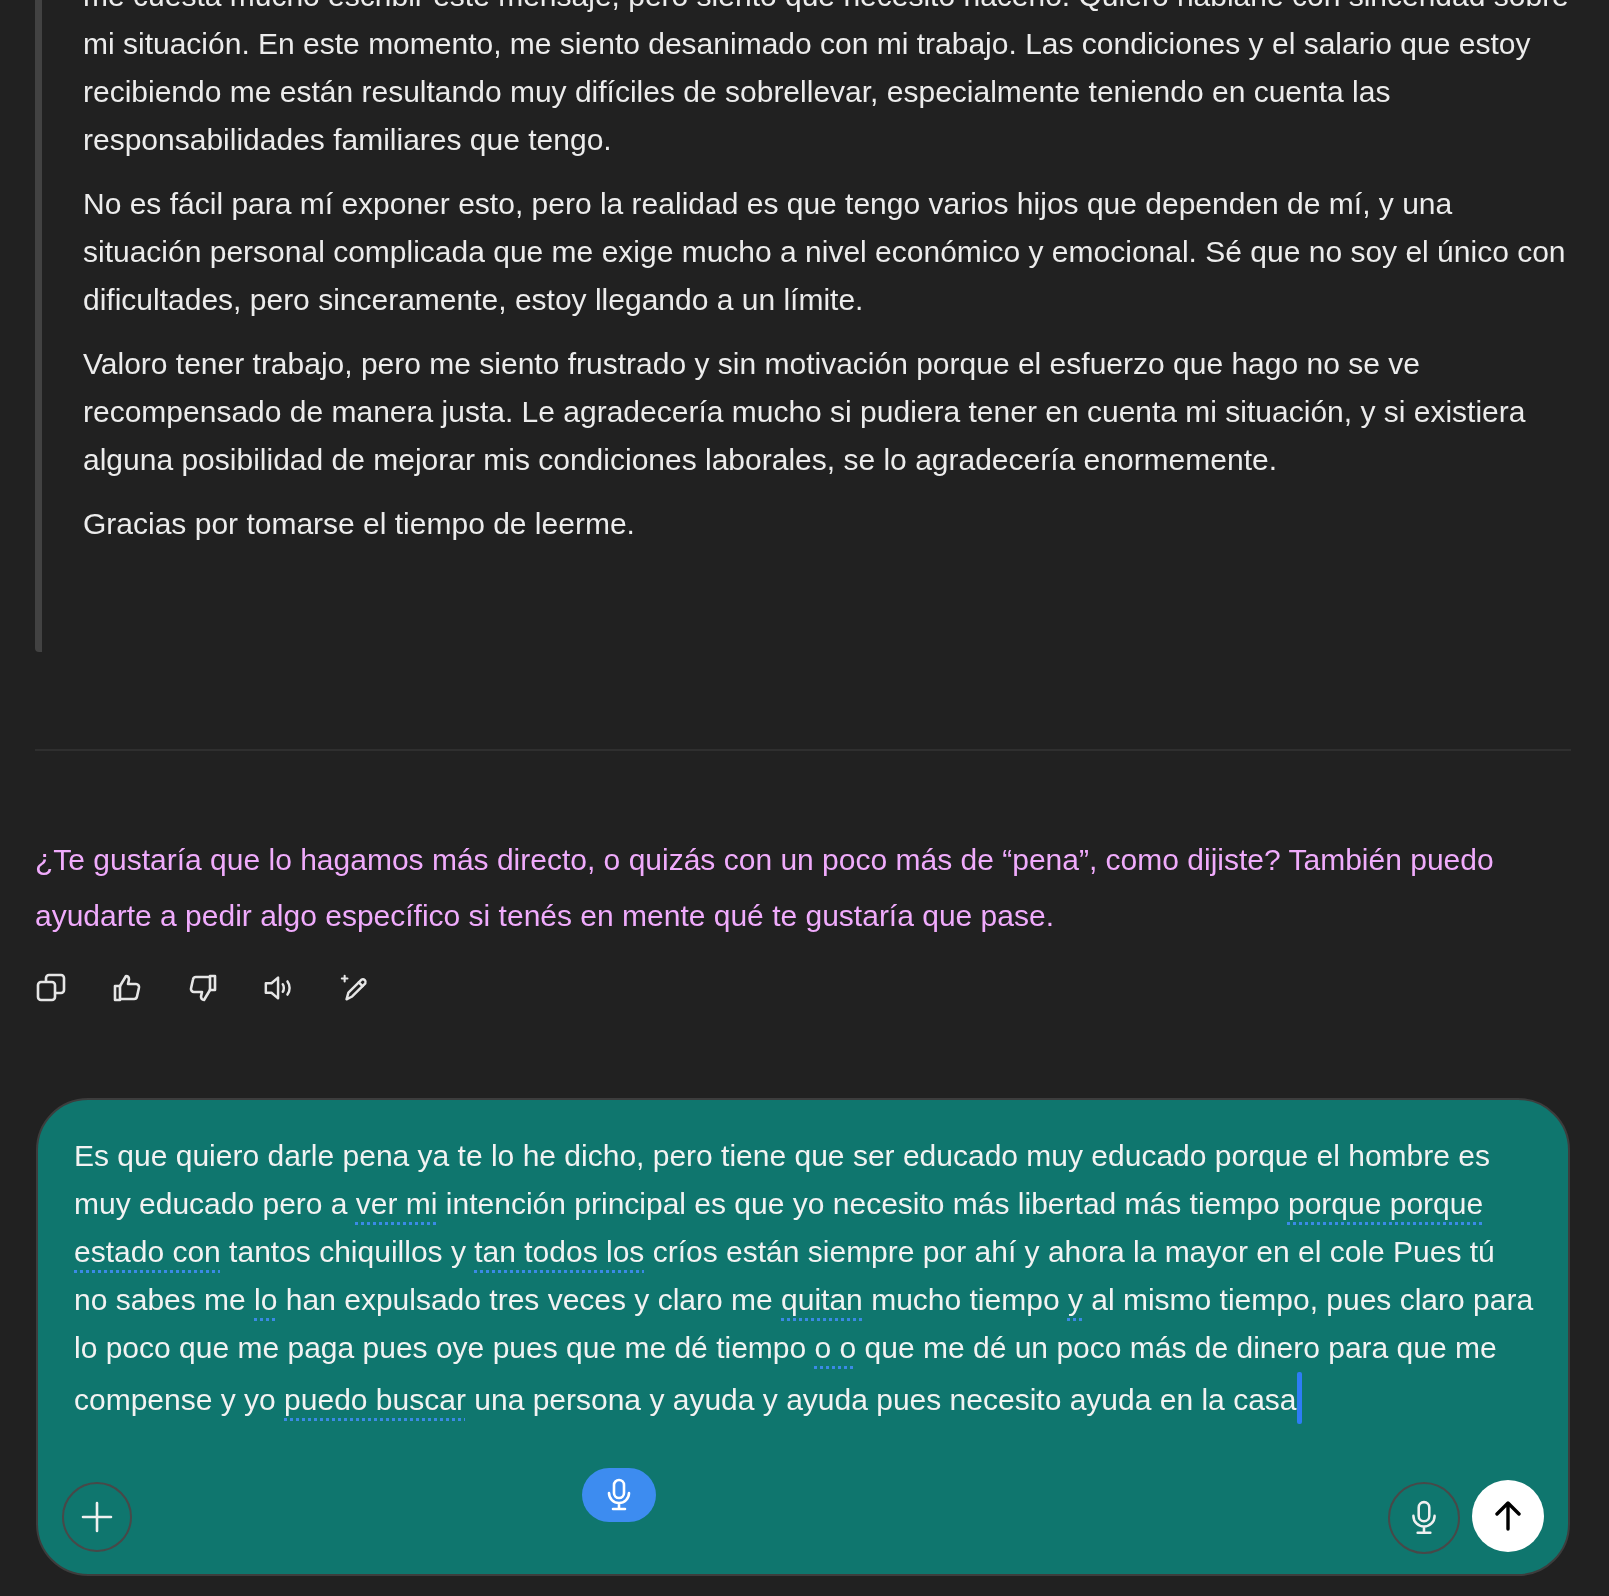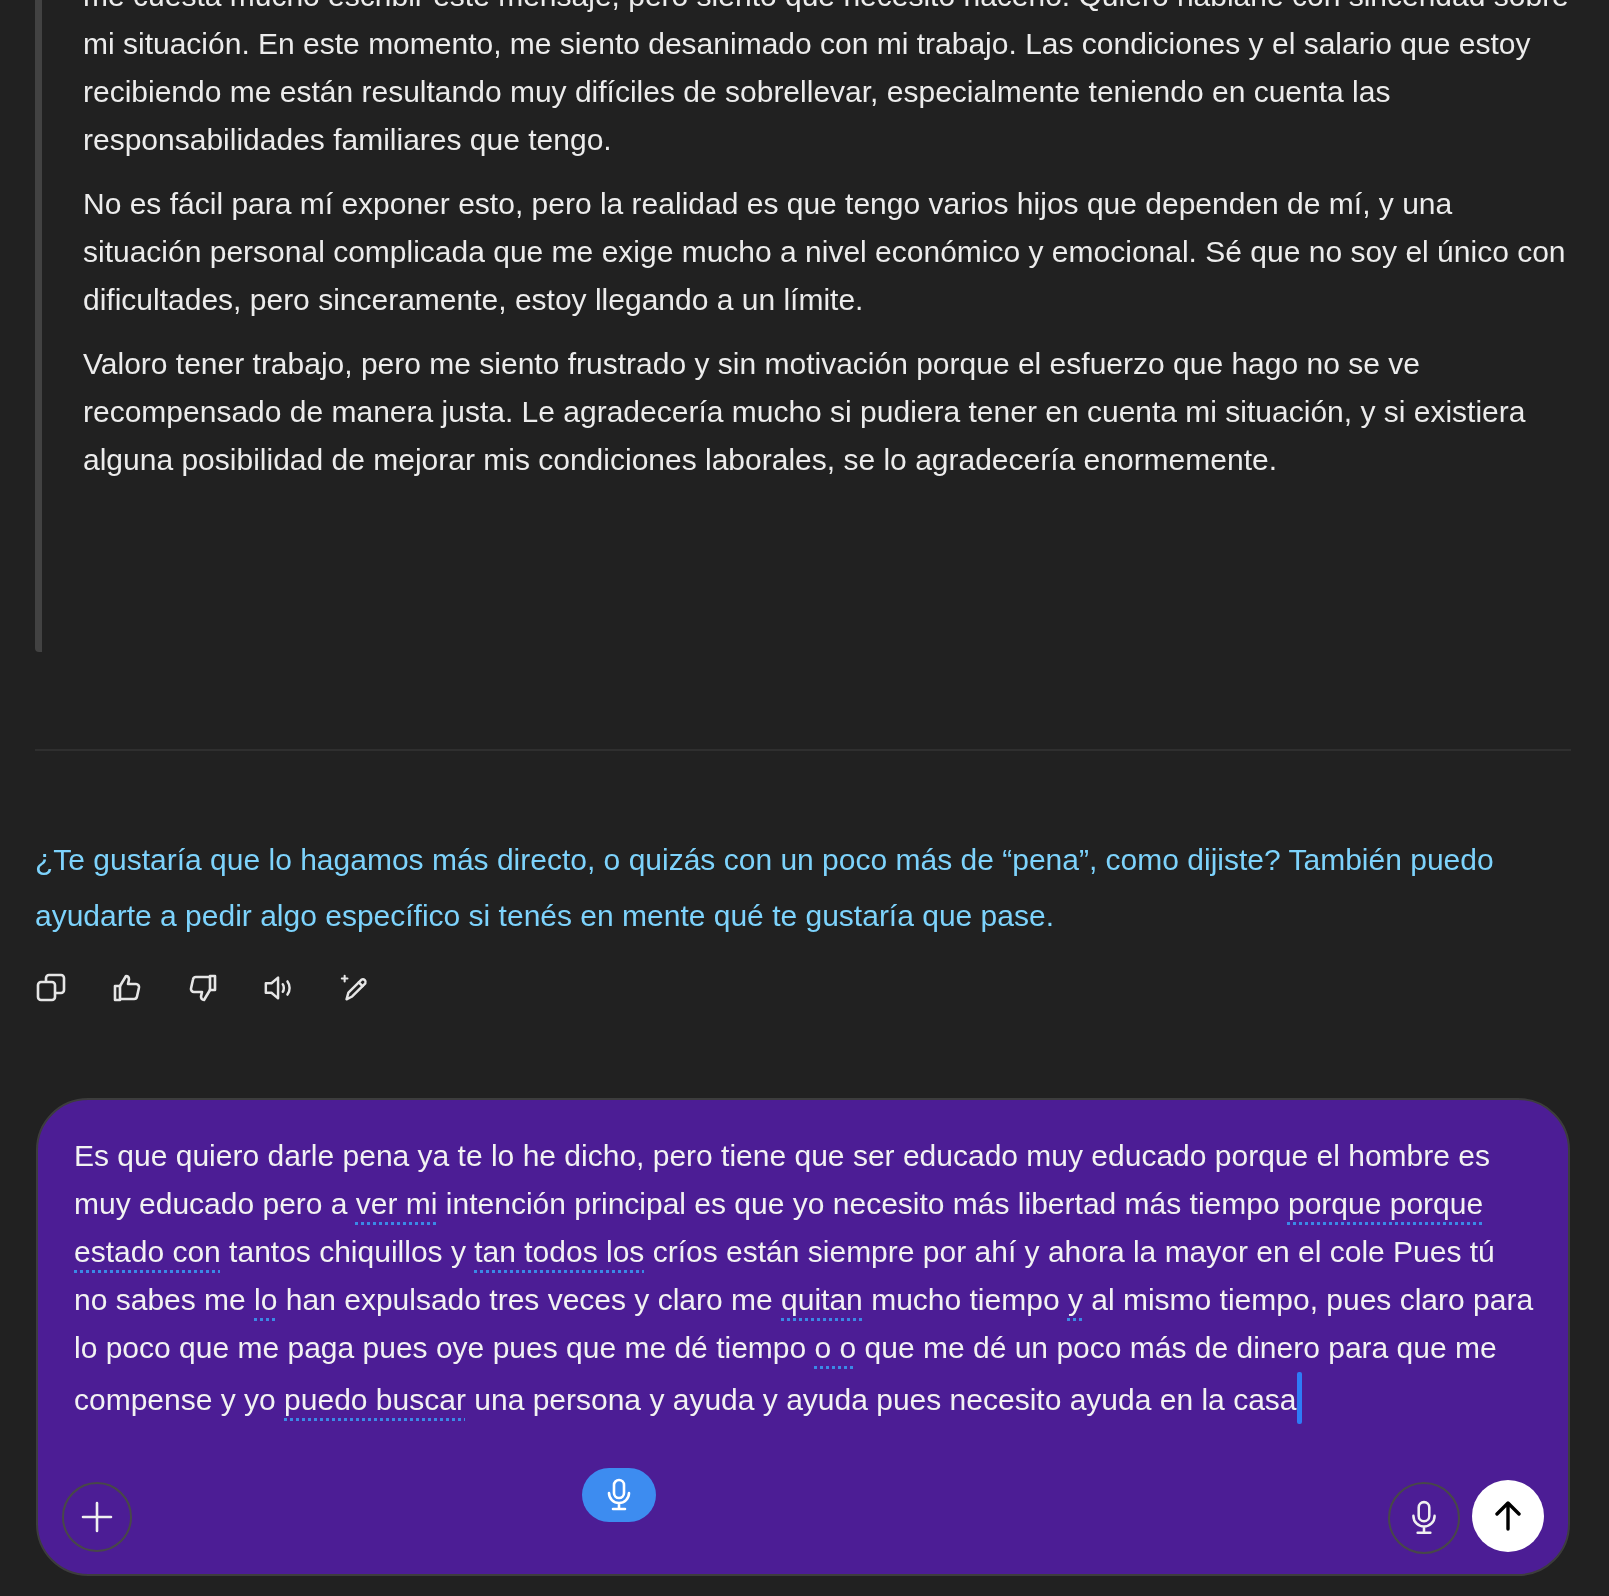--- a/index.html
+++ b/index.html
@@ -17,29 +17,29 @@
   .quote-body {
     position:absolute; left:83px; top:-28px; width:1490px;
     font-size:30px; line-height:48px; color:#ececec;
   }
   .quote-body p { margin:0 0 16px 0; }
   .divider {
     position:absolute; left:35px; top:749px; width:1536px; height:2px; background:#2f2f2f;
   }
   .followup {
     position:absolute; left:35px; top:832px; width:1520px;
-    font-size:30px; line-height:56px; color:#7dd3fc;
+    font-size:30px; line-height:56px; color:#f0abfc;
   }
   .actions {
     position:absolute; left:35px; top:970px; display:flex; gap:44px;
   }
   .actions .icon { width:32px; height:36px; display:flex; align-items:center; justify-content:center; cursor:pointer; }
   .composer {
     position:absolute; left:36px; top:1098px; width:1534px; height:478px;
-    background:#4c1d95; border:2px solid #3d3d3d; border-radius:52px; box-sizing:border-box;
+    background:#0f766e; border:2px solid #3d3d3d; border-radius:52px; box-sizing:border-box;
   }
   .composer-text {
     position:absolute; left:36px; top:32px; width:1460px;
     font-size:30px; line-height:48px; color:#f2f2f2;
   }
   .sp { text-decoration:underline dotted #3b8ae6; text-decoration-thickness:3px; text-underline-offset:8px; }
   .caret { display:inline-block; width:5px; height:52px; background:#2e7cf6; vertical-align:-14px; border-radius:2px; }
   .plus-btn {
     position:absolute; left:24px; top:382px; width:70px; height:70px; border-radius:50%;
     border:2px solid #484848; box-sizing:border-box; display:flex; align-items:center; justify-content:center;
@@ -58,20 +58,21 @@
   }
 </style>
 </head>
 <body>
 
 <div class="quote"></div>
 <div class="quote-body">
   <p>me cuesta mucho escribir este mensaje, pero siento que necesito hacerlo. Quiero hablarle con sinceridad sobre mi situación. En este momento, me siento desanimado con mi trabajo. Las condiciones y el salario que estoy recibiendo me están resultando muy difíciles de sobrellevar, especialmente teniendo en cuenta las responsabilidades familiares que tengo.</p>
   <p>No es fácil para mí exponer esto, pero la realidad es que tengo varios hijos que dependen de mí, y una situación personal complicada que me exige mucho a nivel económico y emocional. Sé que no soy el único con dificultades, pero sinceramente, estoy llegando a un límite.</p>
   <p>Valoro tener trabajo, pero me siento frustrado y sin motivación porque el esfuerzo que hago no se ve recompensado de manera justa. Le agradecería mucho si pudiera tener en cuenta mi situación, y si existiera alguna posibilidad de mejorar mis condiciones laborales, se lo agradecería enormemente.</p>
+  <p>Gracias por tomarse el tiempo de leerme.</p>
 </div>
 
 <div class="divider"></div>
 
 <div class="followup">¿Te gustaría que lo hagamos más directo, o quizás con un poco más de “pena”, como dijiste? También puedo ayudarte a pedir algo específico si tenés en mente qué te gustaría que pase.</div>
 
 <div class="actions">
   <div class="icon">
     <svg width="32" height="32" viewBox="0 0 32 32" fill="none" stroke="#e6e6e6" stroke-width="2.6">
         <rect x="3" y="10" width="17" height="18" rx="3"></rect>

